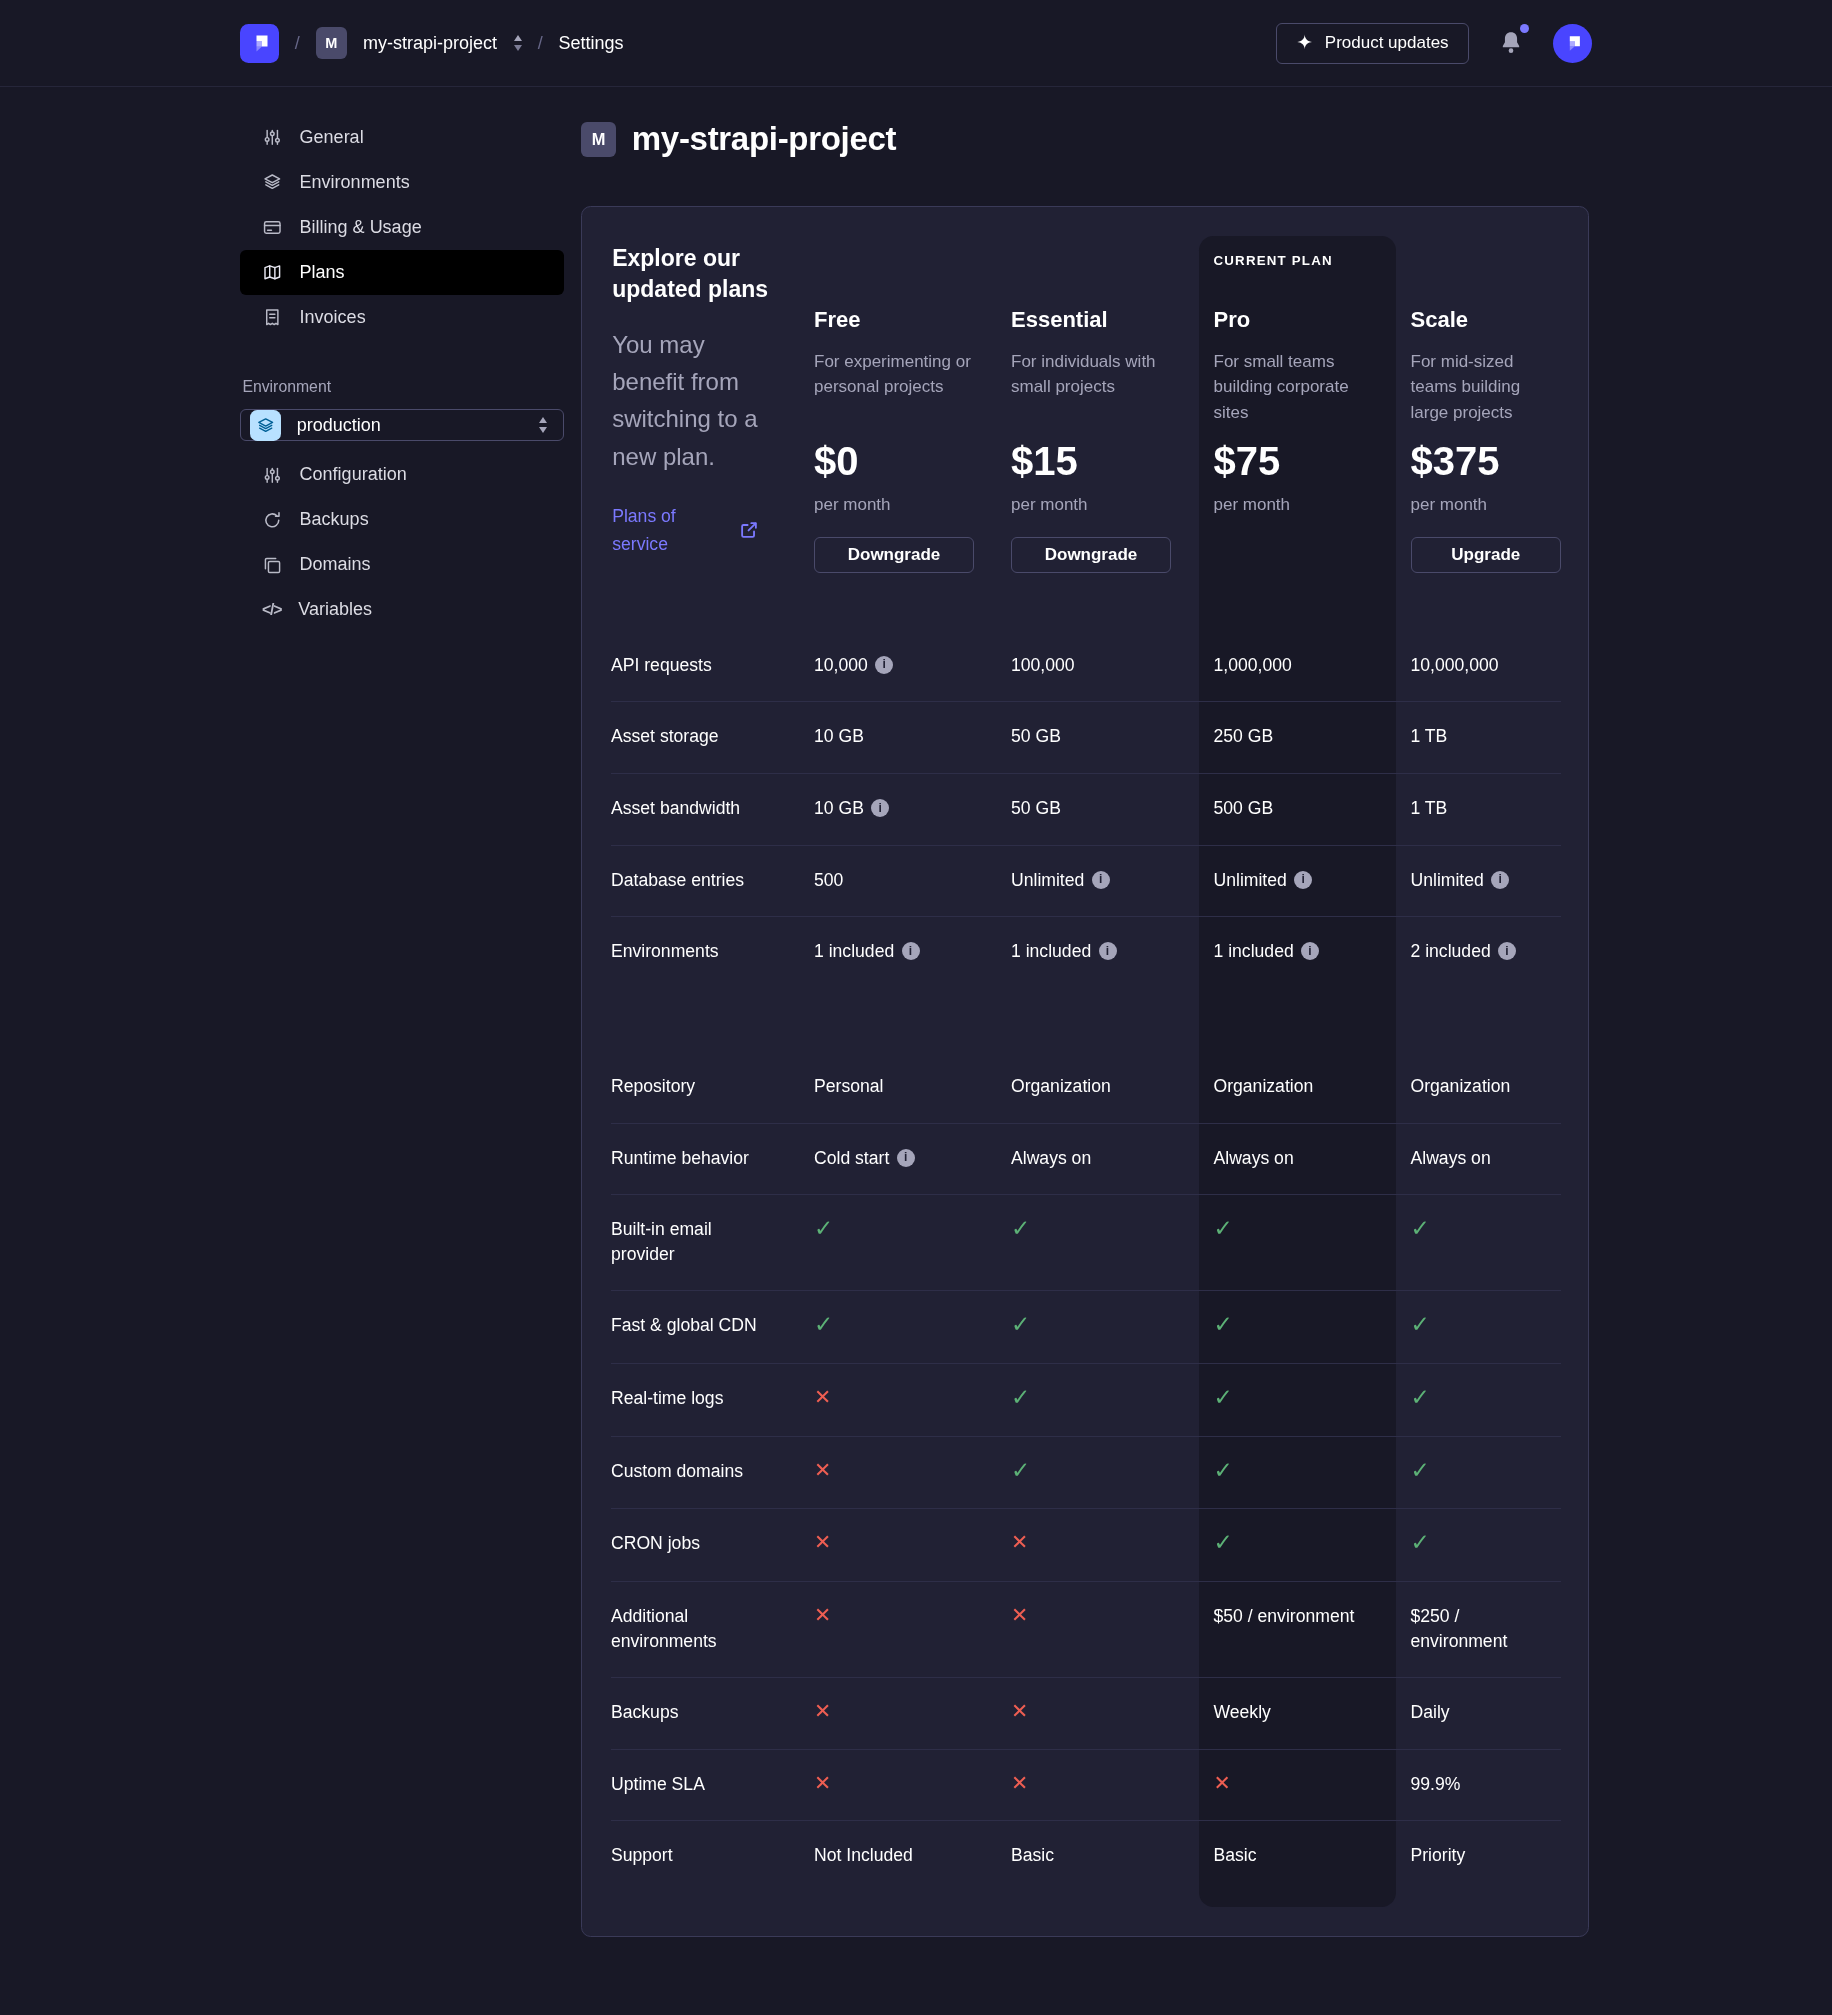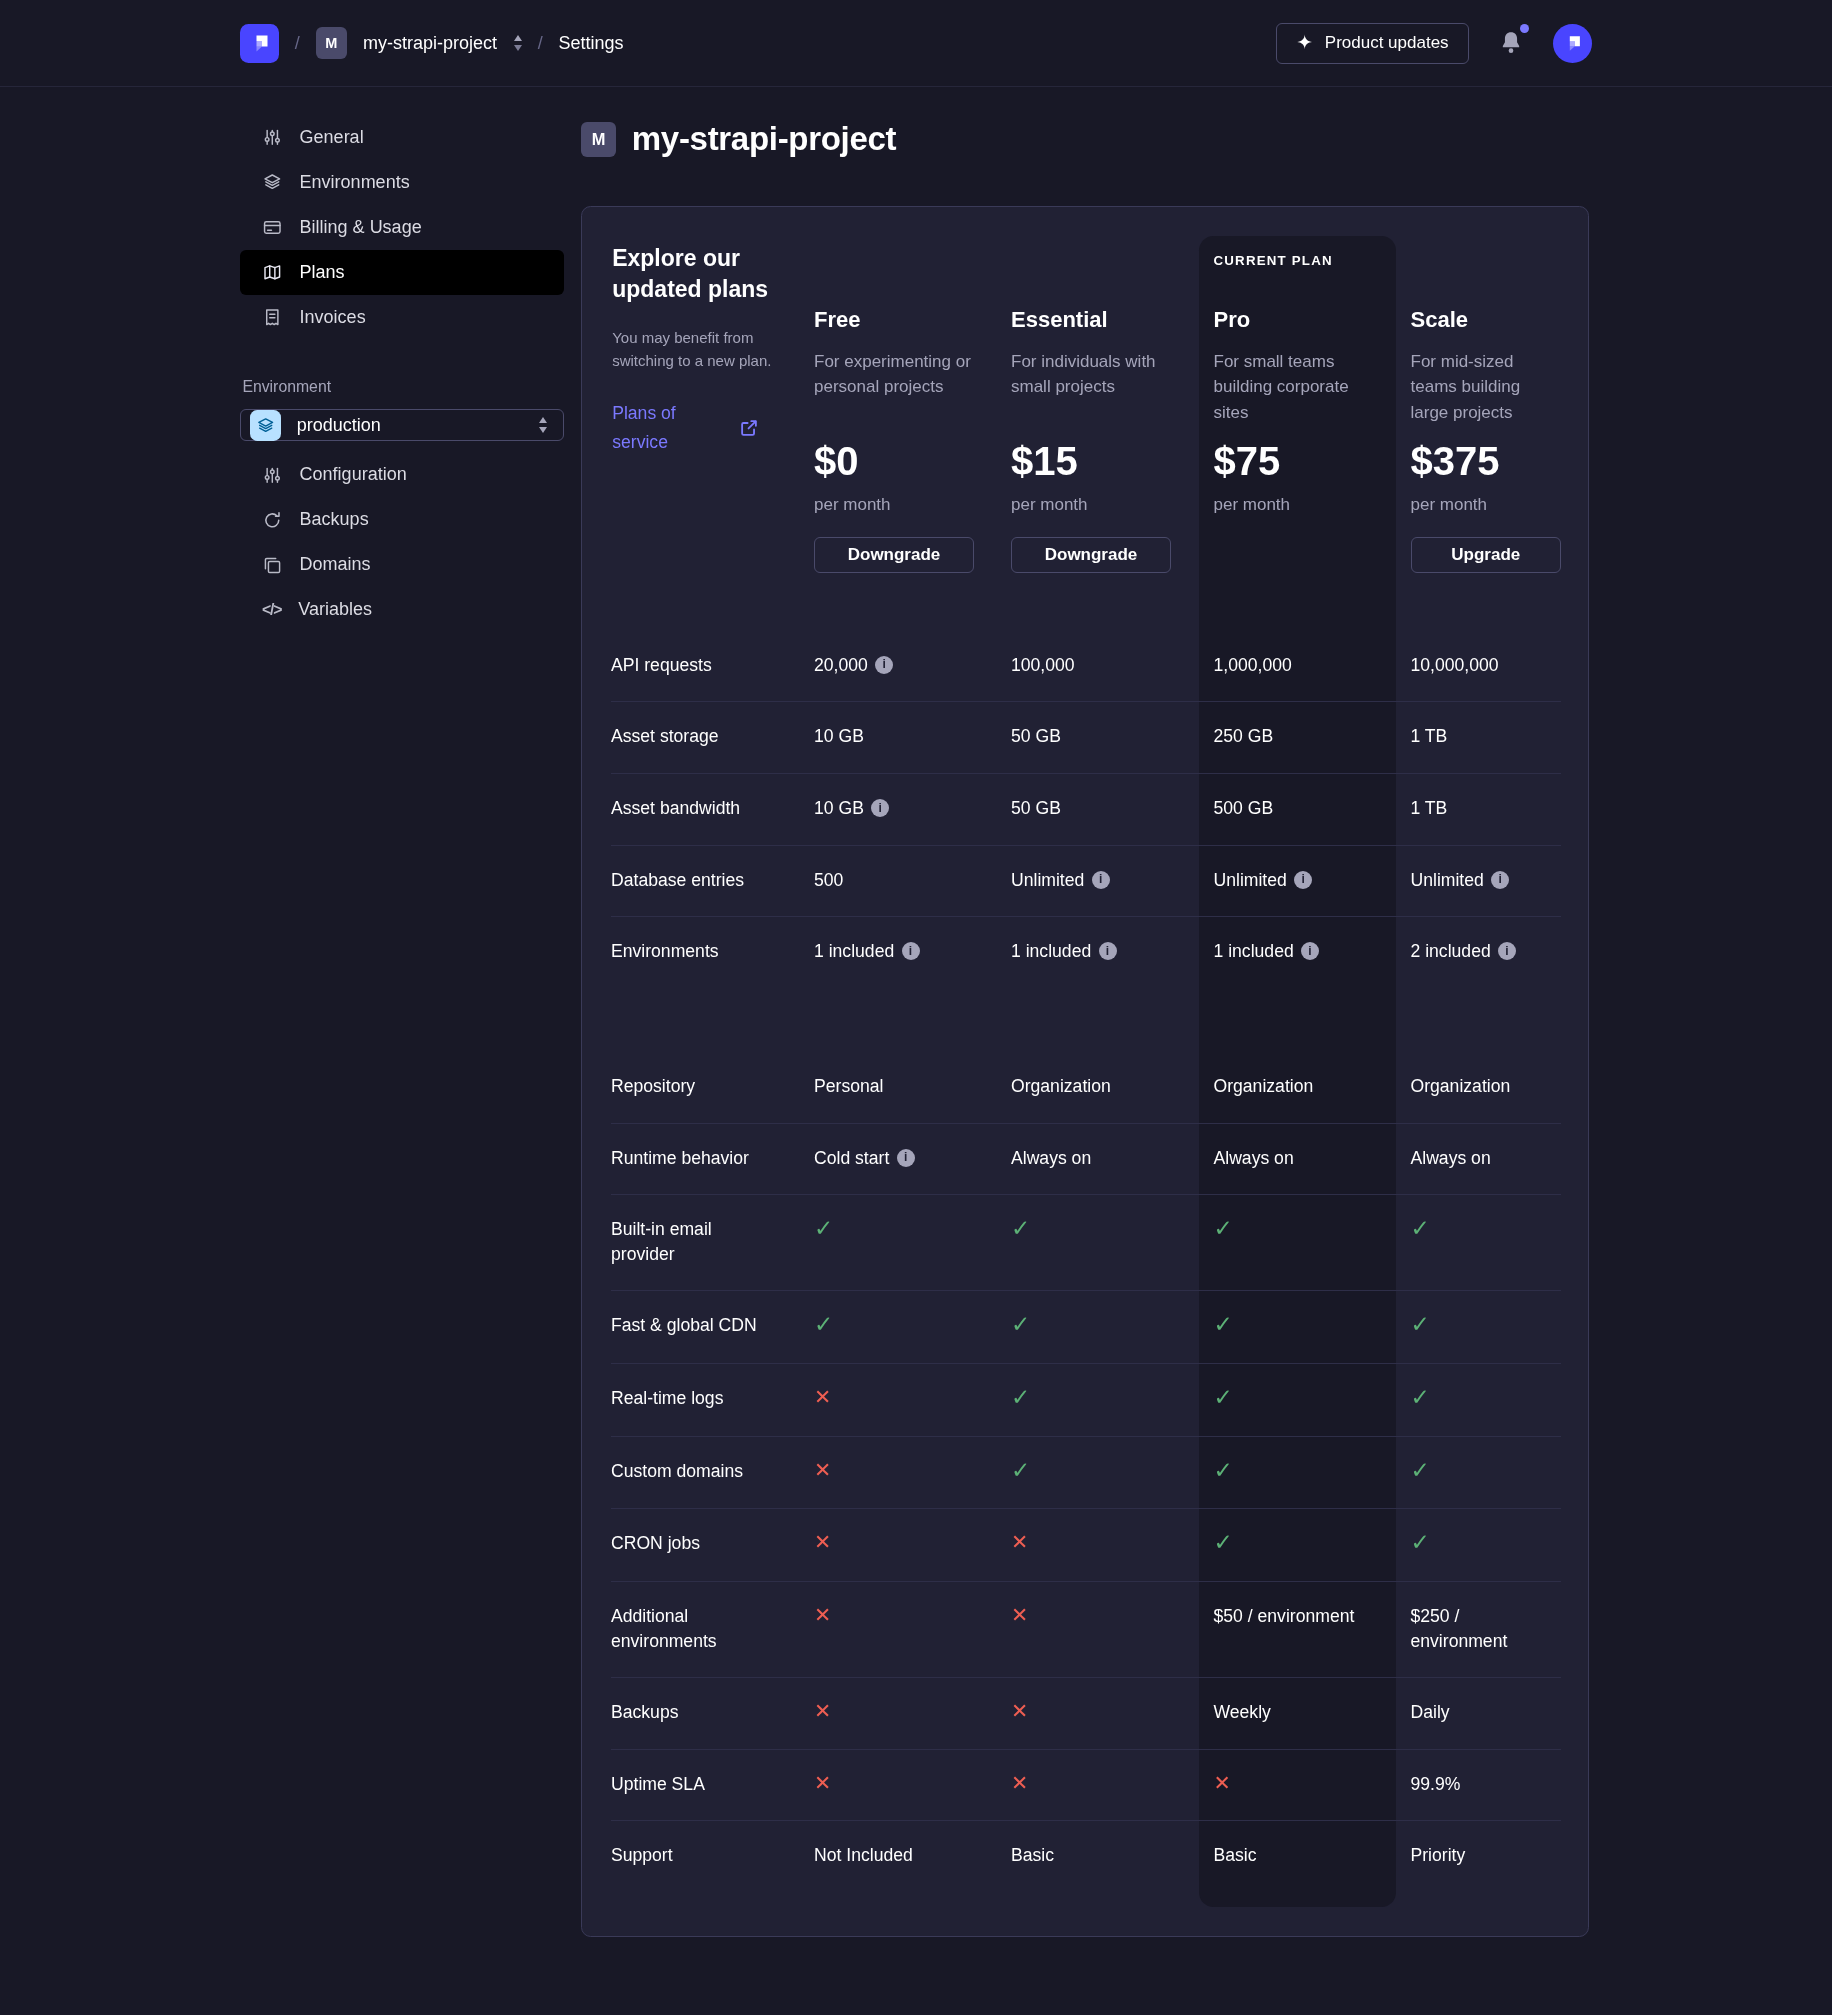--- a/index.html
+++ b/index.html
@@ -88,21 +88,21 @@
   
   .card {
     margin-top: 48px; width: 1008px;
     background: #212134; border: 1.2px solid #3a3a58; border-radius: 9.7px;
     padding: 29px;
   }
   .grid { display: grid; grid-template-columns: 203px 197px 188px 197px 165px; }
 
   .intro { padding: 7.3px 42px 0 1.2px; }
   .intro h2 { font-size: 23px; font-weight: 700; line-height: 1.35; color: #fff; }
-  .intro p { margin-top: 20.6px; font-size: 15px; line-height: 1.55; color: #a5a5ba; }
+  .intro p { margin-top: 20.6px; font-size: 24px; line-height: 1.55; color: #a5a5ba; }
   .tos { margin-top: 27px; display: flex; align-items: center; }
   .tos a { color: #7b79ff; font-size: 17.6px; line-height: 1.6; text-decoration: none; width: 91px; display: inline-block; cursor: pointer; }
   .tos svg { margin-left: 35px; flex-shrink: 0; }
 
   .plan-head { display: flex; flex-direction: column; align-items: flex-start; padding-bottom: 58px; }
   .plan-head.pro { background: #181826; border-radius: 14.5px 14.5px 0 0; padding-left: 14.5px; padding-right: 12px; }
   .plan-head.scale { padding-left: 14.5px; }
   .badge-area { height: 71px; padding-top: 17px; font-size: 13.3px; font-weight: 700; letter-spacing: 1.2px; color: #fff; }
   .plan-name { font-size: 22px; font-weight: 600; color: #fff; }
   .plan-desc { margin-top: 15.8px; font-size: 17px; line-height: 1.5; color: #a5a5ba; min-height: 84px; padding-right: 18px; }
@@ -350,21 +350,21 @@
           <div class="plan-head scale">
             <div class="badge-area"></div>
             <div class="plan-name">Scale</div>
             <div class="plan-desc">For mid-sized teams building large projects</div>
             <div class="plan-price">$375</div>
             <div class="plan-period">per month</div>
             <button class="btn">Upgrade</button>
           </div>
 
         <div class="cell label-cell">API requests</div>
-            <div class="cell val-cell"><span class="vtext">20,000</span><span class="info">i</span></div>
+            <div class="cell val-cell"><span class="vtext">10,000</span><span class="info">i</span></div>
             <div class="cell val-cell"><span class="vtext">100,000</span></div>
             <div class="cell val-cell pro-cell"><span class="vtext">1,000,000</span></div>
             <div class="cell val-cell scale-cell"><span class="vtext">10,000,000</span></div>
             <div class="cell label-cell bt">Asset storage</div>
             <div class="cell val-cell bt"><span class="vtext">10 GB</span></div>
             <div class="cell val-cell bt"><span class="vtext">50 GB</span></div>
             <div class="cell val-cell pro-cell bt"><span class="vtext">250 GB</span></div>
             <div class="cell val-cell scale-cell bt"><span class="vtext">1 TB</span></div>
             <div class="cell label-cell bt">Asset bandwidth</div>
             <div class="cell val-cell bt"><span class="vtext">10 GB</span><span class="info">i</span></div>

